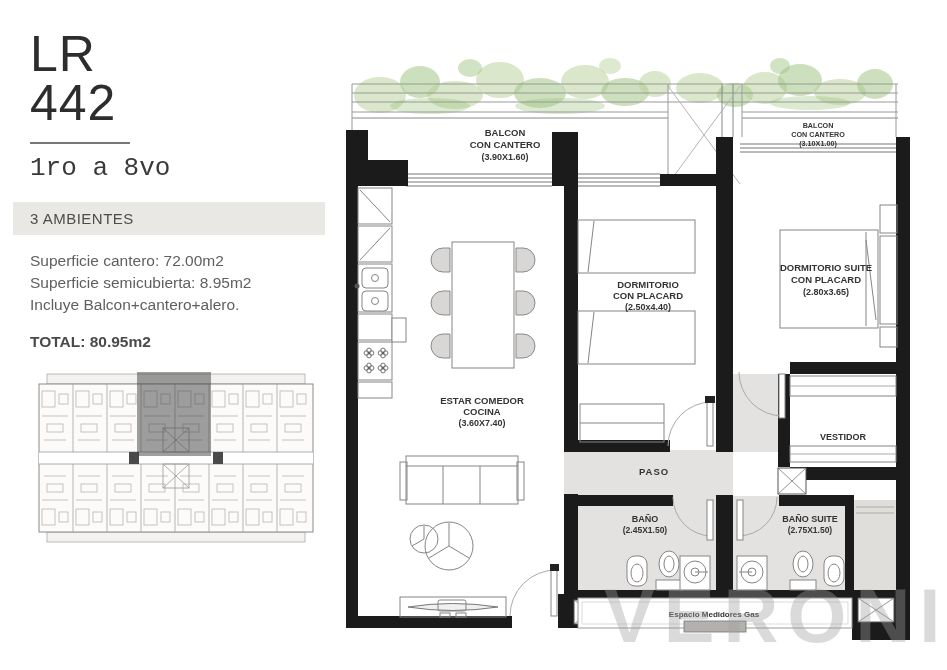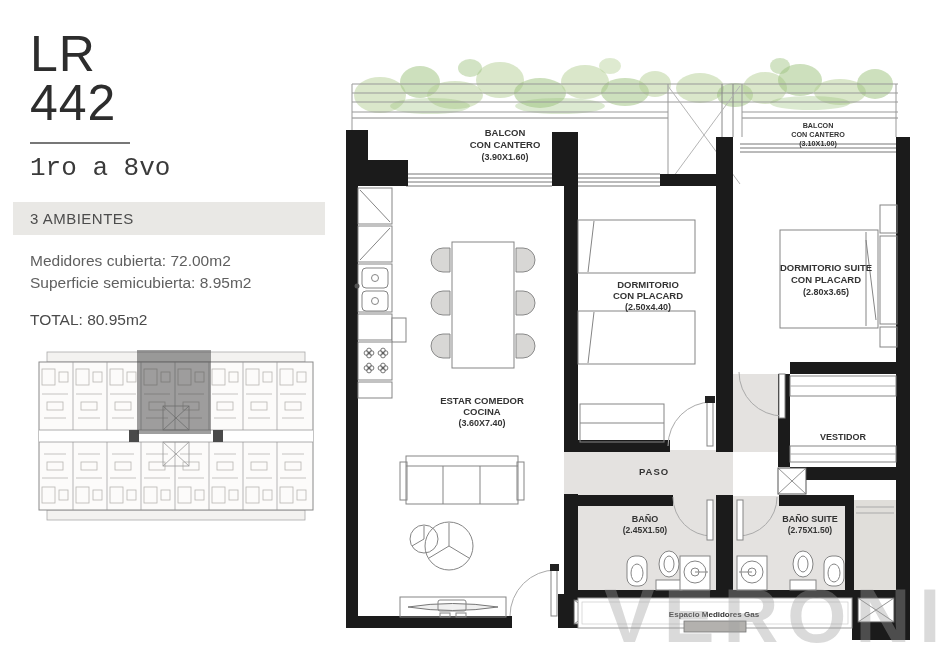--- a/index.html
+++ b/index.html
@@ -5,21 +5,21 @@
   html,body{margin:0;padding:0;background:#fff;}
   .page{position:relative;width:947px;height:670px;background:#fff;overflow:hidden;
         font-family:"Liberation Sans",sans-serif;}
   .panel{position:absolute;left:13px;top:30px;width:312px;z-index:2;}
   .code{font-size:50px;line-height:49px;color:#2d2d2d;font-weight:500;letter-spacing:1px;margin-left:17px;}
   .rule{width:100px;border-top:2px solid #777;margin:14px 0 9px 17px;}
   .floors{font-size:26px;color:#3a3a3a;margin-left:17px;font-family:Liberation Mono, monospace;}
   .bar{margin-top:19px;background:#e9e8e5;color:#4c4c4c;font-size:15px;padding:8px 0 8px 17px;letter-spacing:.5px;}
   .surf{margin:15px 0 0 17px;font-size:15.5px;color:#5f5f5f;line-height:1.42;}
   .surf p{margin:0;}
-  .total{margin:17px 0 0 17px;font-size:15.5px;color:#4a4a4a;}
+  .total{margin:17px 0 0 17px;font-size:15.5px;color:#4a4a4a;font-weight:bold;}
   .keyplan{margin:19px 0 0 20px;display:block;}
   .watermark{position:absolute;left:604px;top:572px;font-size:76px;font-weight:700;color:#9f9f9f;
              opacity:.38;letter-spacing:9px;white-space:nowrap;z-index:5;}
   svg.plan{position:absolute;left:0;top:0;z-index:1;}
   
   .w{fill:#1b1b1b;}
   .f{fill:#e4e2e0;}
   .ln{stroke:#999;stroke-width:1;fill:none;}
   .ln2{stroke:#777;stroke-width:1;fill:none;}
   .fur{stroke:#858585;fill:#fff;stroke-width:1;}
@@ -42,22 +42,23 @@
 
   <div class="panel">
     <div class="code">
       <div>LR</div>
       <div>442</div>
     </div>
     <div class="rule"></div>
     <div class="floors">1ro a 8vo</div>
     <div class="bar">3 AMBIENTES</div>
     <div class="surf">
-      <p>Medidores cubierta: 72.00m2</p>
+      <p>Superficie cantero: 72.00m2</p>
       <p>Superficie semicubierta: 8.95m2</p>
+      <p>Incluye Balcon+cantero+alero.</p>
     </div>
     <div class="total">TOTAL: 80.95m2</div>
 
     <svg class="keyplan" width="286" height="176" viewBox="0 0 286 176">
       <defs>
         <g id="kpm">
           <rect class="kp" x="3" y="5" width="13" height="16"></rect>
           <rect class="kp" x="20" y="8" width="9" height="10"></rect>
           <line class="kp" x1="3" y1="30" x2="29" y2="30"></line>
           <rect class="kp" x="8" y="38" width="16" height="8"></rect>

